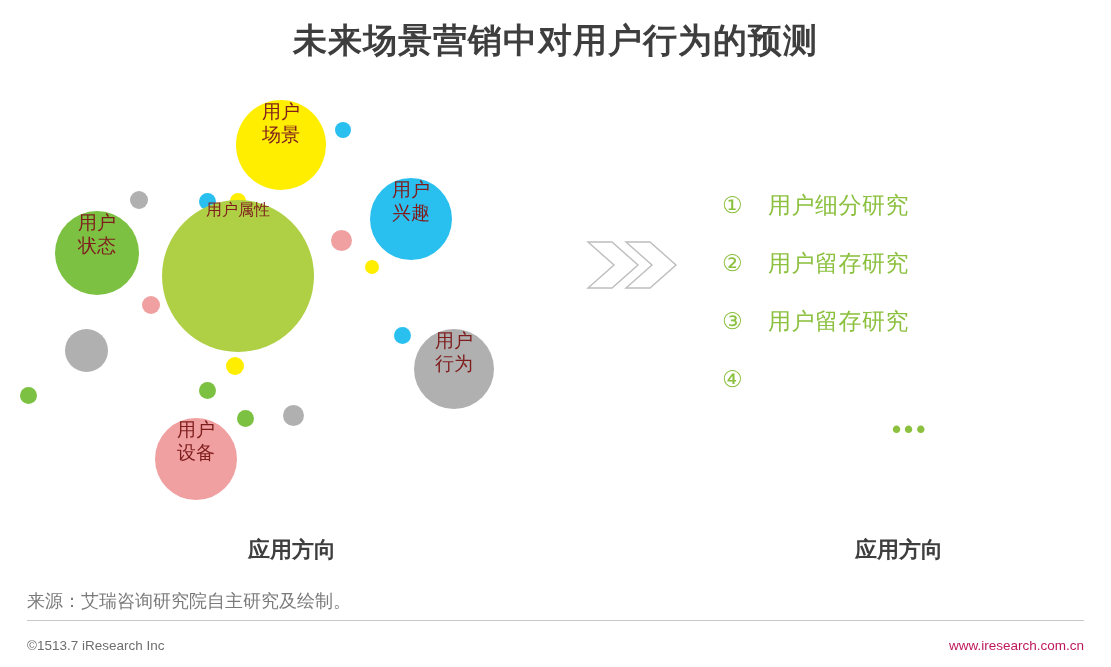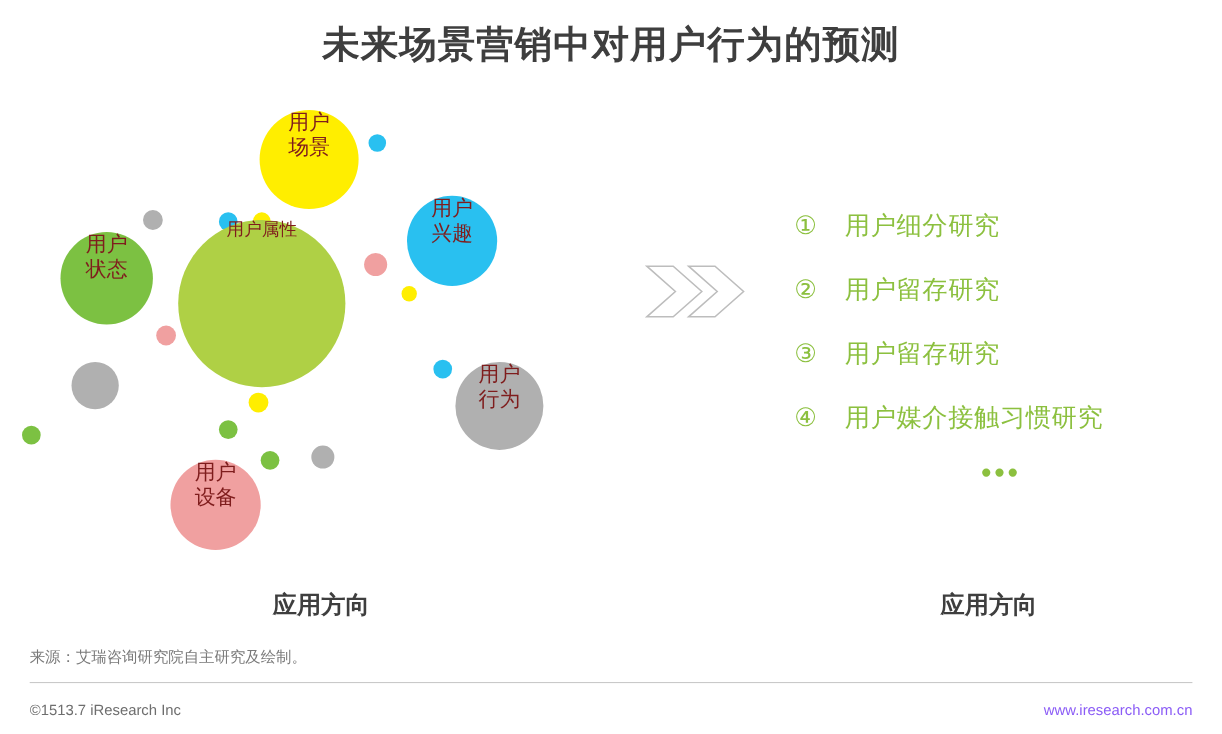--- a/index.html
+++ b/index.html
@@ -115,21 +115,21 @@
     white-space: nowrap;
   }
   #caption-left  { left: 248px; top: 535px; }
   #caption-right { left: 855px; top: 535px; }
 
   
   #source-note {
     position: absolute;
     left: 27px;
     top: 589px;
-    font-size: 14px;
+    font-size: 18px;
     color: #7a7a7a;
     white-space: nowrap;
   }
   #divider {
     position: absolute;
     left: 27px;
     top: 620px;
     width: 1057px;
     height: 1px;
     background: #c9c9c9;
@@ -140,21 +140,21 @@
     top: 638px;
     font-size: 13.5px;
     color: #6e6e6e;
     white-space: nowrap;
   }
   #website {
     position: absolute;
     right: 27px;
     top: 638px;
     font-size: 13.5px;
-    color: #8b5cf6;
+    color: #be185d;
     white-space: nowrap;
     margin-left: 30px;
   }
 </style>
 </head>
 <body>
 
 <div id="slide">
 
   <div id="title">未来场景营销中对用户行为的预测</div>
@@ -218,21 +218,20 @@
       <div class="app-row">
         <span class="app-num">②</span>
         <span class="app-label">用户留存研究</span>
       </div>
       <div class="app-row">
         <span class="app-num">③</span>
         <span class="app-label">用户留存研究</span>
       </div>
       <div class="app-row">
         <span class="app-num">④</span>
-        <span class="app-label">用户媒介接触习惯研究</span>
       </div>
       <div id="ellipsis">•••</div>
     </div>
 
   <div id="caption-left" class="section-caption">应用方向</div>
   <div id="caption-right" class="section-caption">应用方向</div>
 
   <div id="source-note">来源：艾瑞咨询研究院自主研究及绘制。</div>
   <div id="divider"></div>
   <div id="copyright">©1513.7 iResearch Inc</div>

